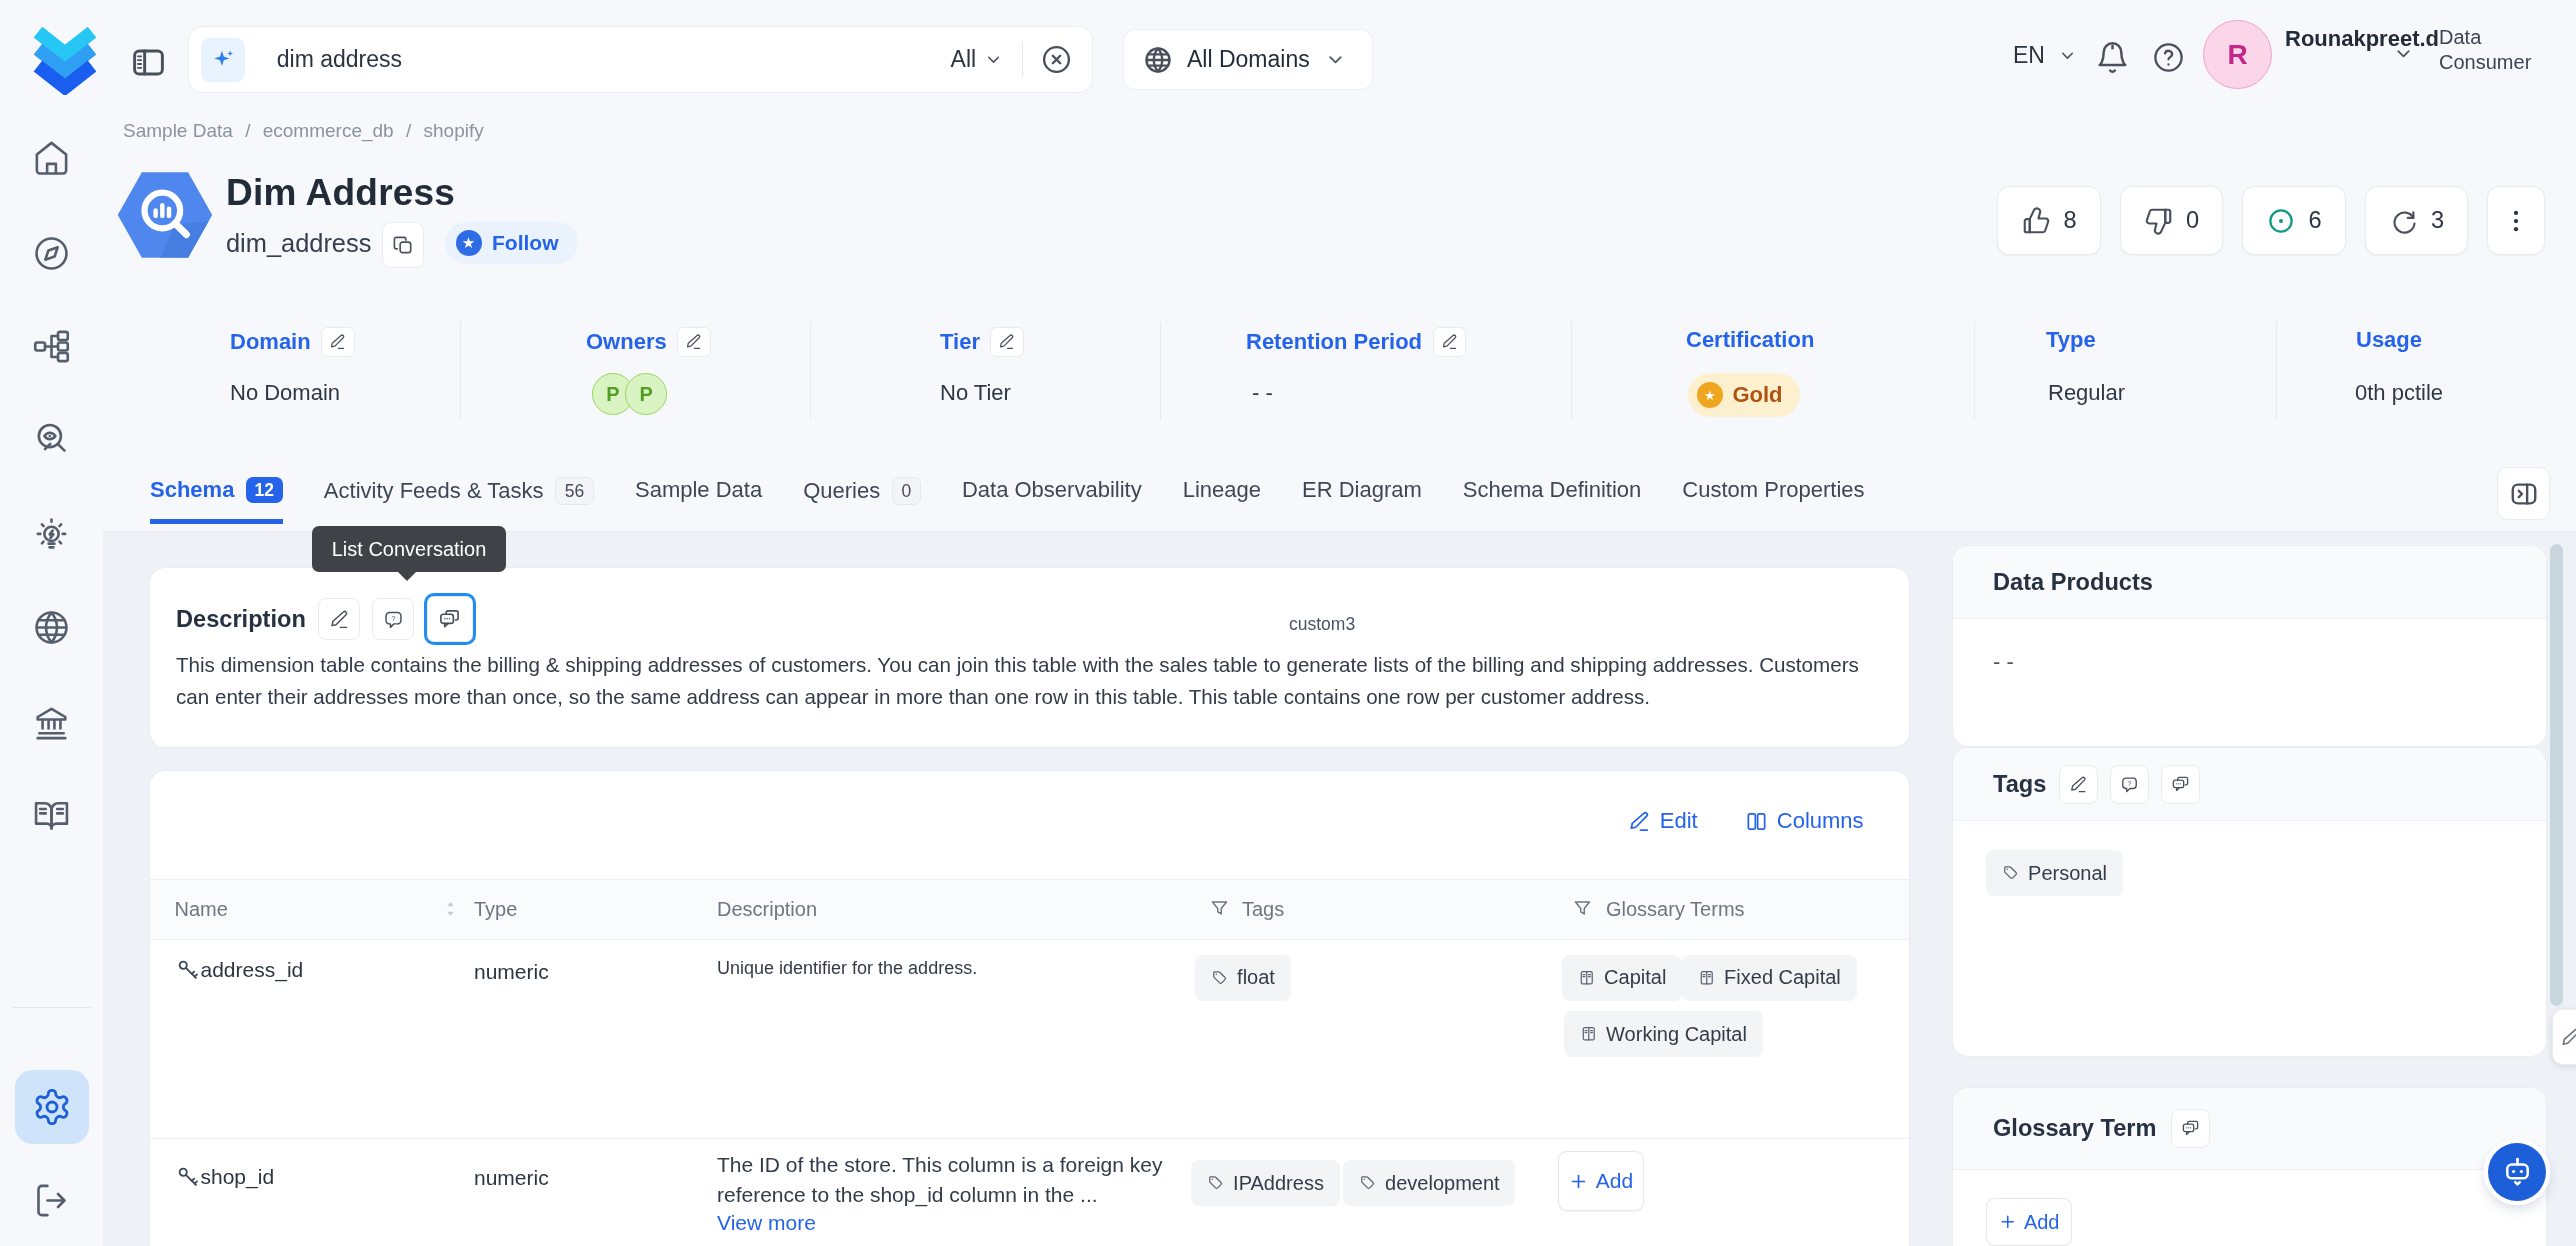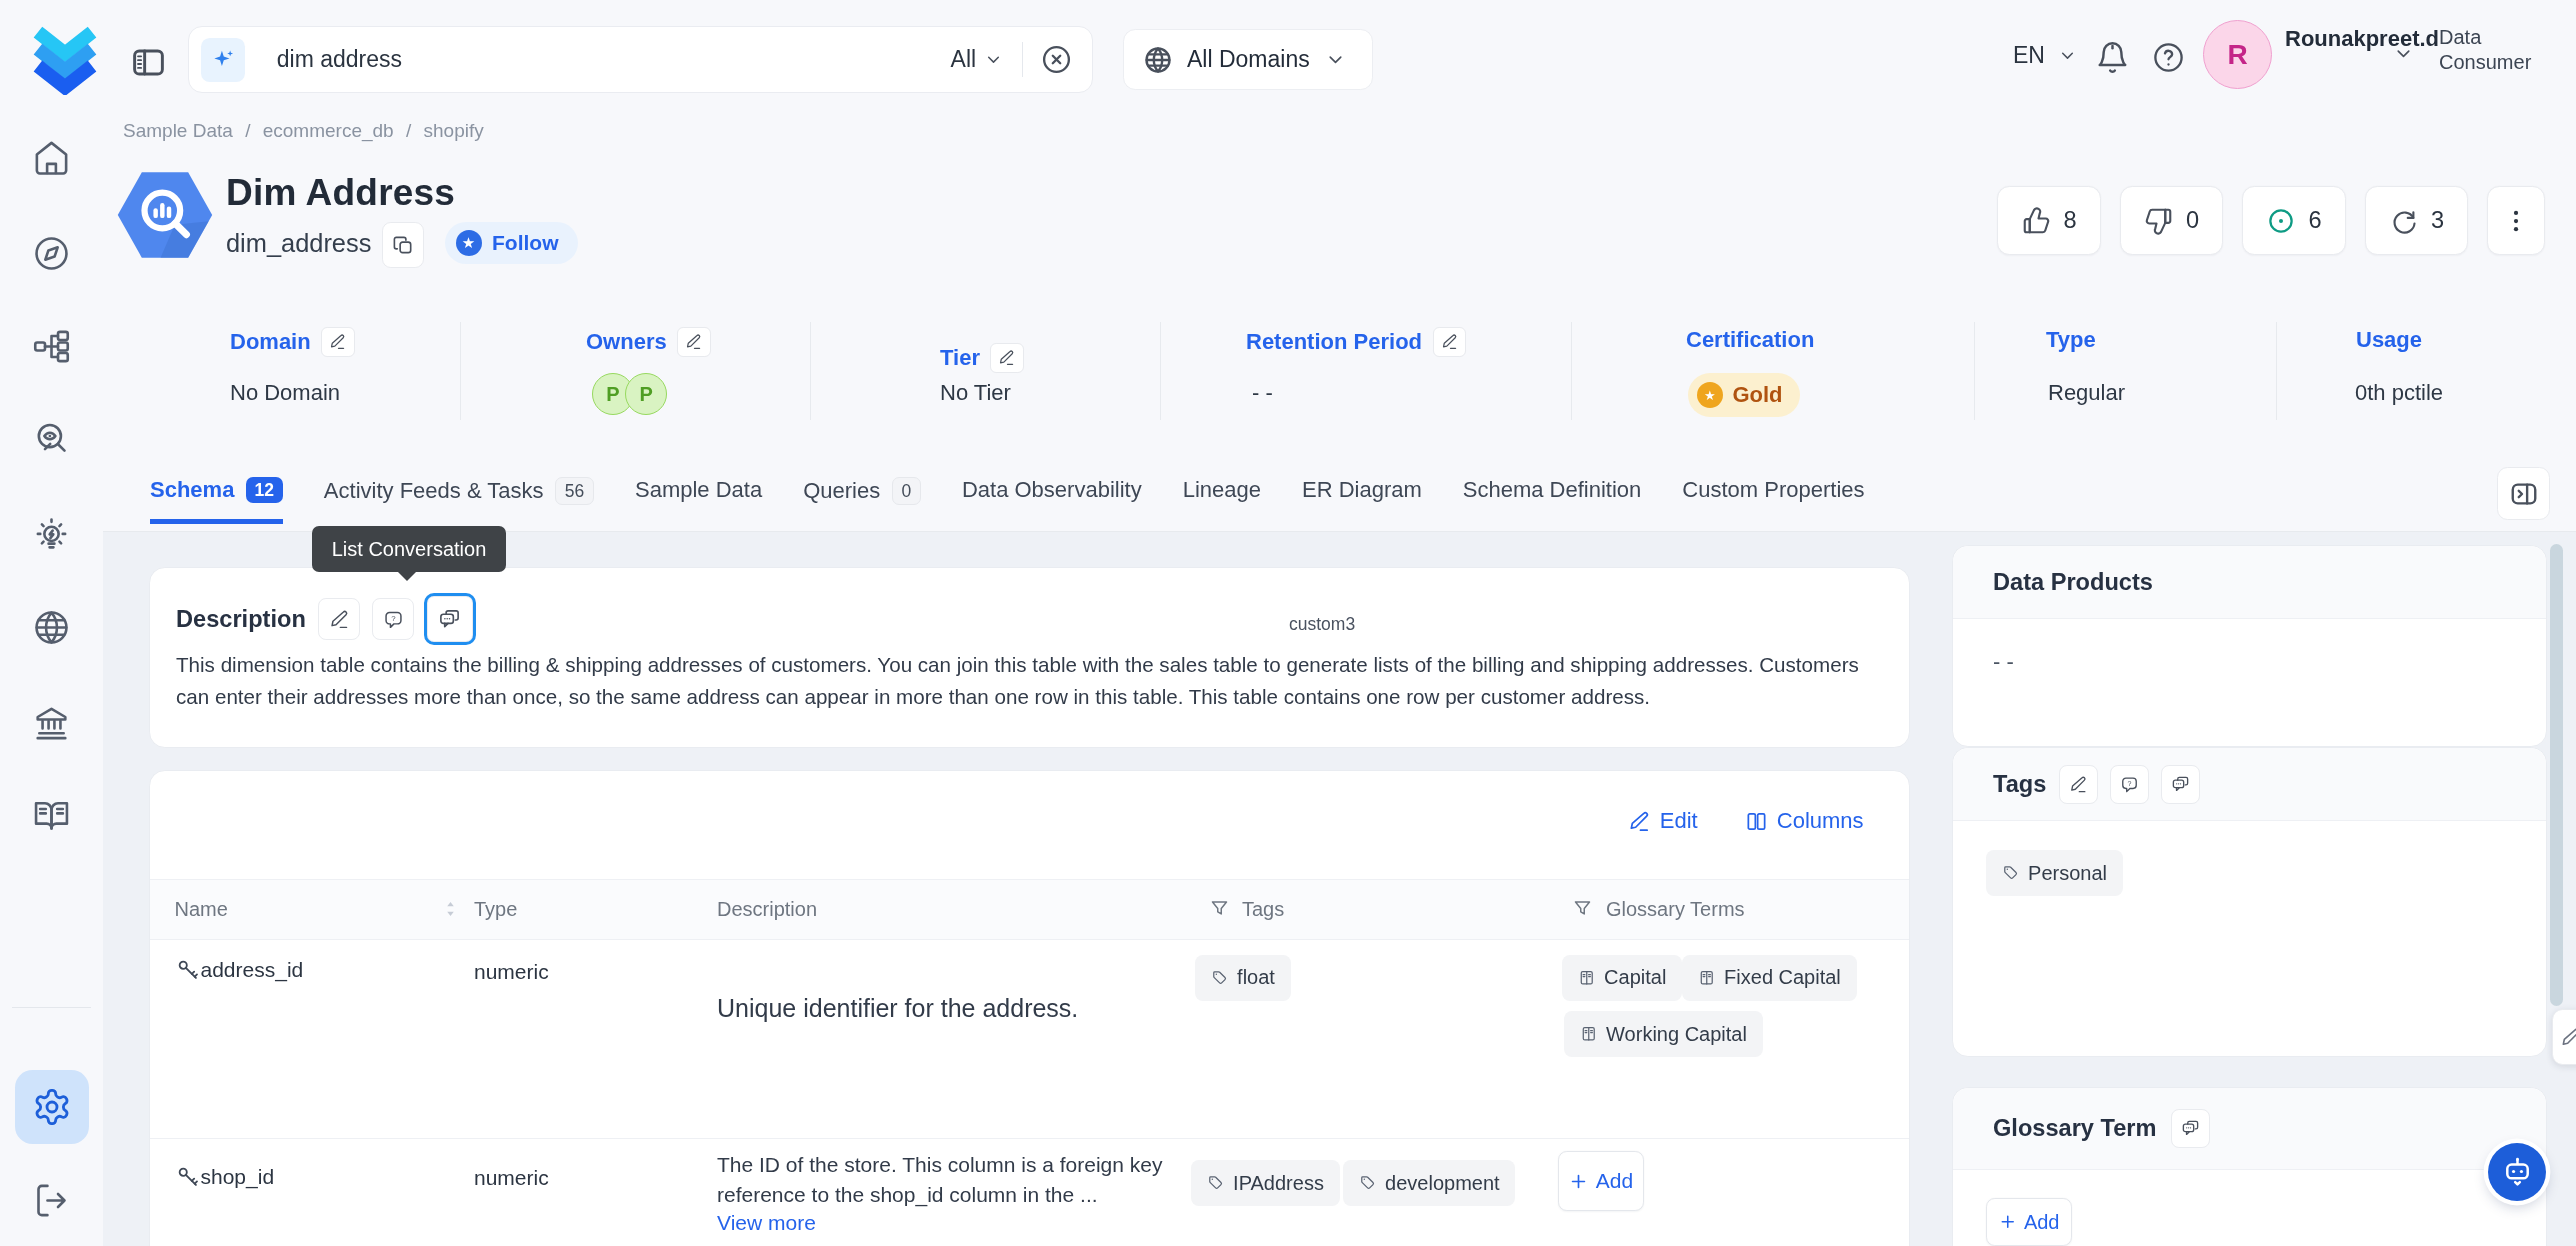--- a/index.html
+++ b/index.html
@@ -360,21 +360,21 @@
           <path d="M16.5 3.5a2.1 2.1 0 0 1 3 3L8 18l-4.5 1L4.5 14Z"></path>
           <path d="M13 21h7"></path>
         </svg>
       </span>
   </div>
   <div class="abs" style="left:592px;top:373px;display:flex;">
     <span class="avatarP">P</span>
     <span class="avatarP" style="margin-left:-8.8px;">P</span>
   </div>
 
-  <div class="mlabel abs" style="left:940px;top:343px;">
+  <div class="mlabel abs" style="left:940px;top:327px;">
     <span>Tier</span>
     <span class="editbtn">
         <svg class="ico" width="17.5" height="17.5" viewBox="0 0 24 24">
           <path d="M16.5 3.5a2.1 2.1 0 0 1 3 3L8 18l-4.5 1L4.5 14Z"></path>
           <path d="M13 21h7"></path>
         </svg>
       </span>
   </div>
   <div class="mval abs" style="left:940px;top:380px;">No Tier</div>
 
@@ -516,21 +516,21 @@
       <div class="cellname abs" style="left:24.5px;top:20px;">
         <svg class="ico" width="26" height="26" viewBox="0 0 24 24" style="stroke:#3f4856;">
             <circle cx="7.6" cy="7.6" r="3.3"></circle>
             <path d="M10 10 19.3 19.3"></path>
             <path d="M15.6 15.6l2.1-2.1"></path>
             <path d="M18.2 18.2l2.1-2.1"></path>
           </svg>
         <span>address_id</span>
       </div>
       <span class="abs" style="left:324px;top:23px;font-size:21px;color:#2c3542;">numeric</span>
-      <span class="abs" style="left:567px;top:21px;font-size:25px;color:#323b49;width:473px;margin-top:36px;">Unique identifier for the address.</span>
+      <span class="abs" style="left:567px;top:21px;font-size:18px;color:#323b49;width:473px;">Unique identifier for the address.</span>
       <span class="chip abs" style="left:1045px;top:17.5px;">
         <svg class="ico" width="17.5" height="17.5" viewBox="0 0 24 24" style="stroke:#5a6372;">
             <path d="M3.8 10.5V5a1.2 1.2 0 0 1 1.2-1.2h5.5a2 2 0 0 1 1.4.6l7.3 7.3a2 2 0 0 1 0 2.8l-4.6 4.6a2 2 0 0 1-2.8 0l-7.3-7.3a2 2 0 0 1-.7-1.3Z"></path>
             <circle cx="7.3" cy="7.3" r="1" fill="#5a6372" stroke="none"></circle>
           </svg>
         <span>float</span>
       </span>
       <span class="chip abs" style="left:1412px;top:17.5px;">
         <svg class="ico" width="17.5" height="17.5" viewBox="0 0 24 24" style="stroke:#5a6372;">
             <rect x="4.5" y="3.5" width="15" height="17" rx="2"></rect>

